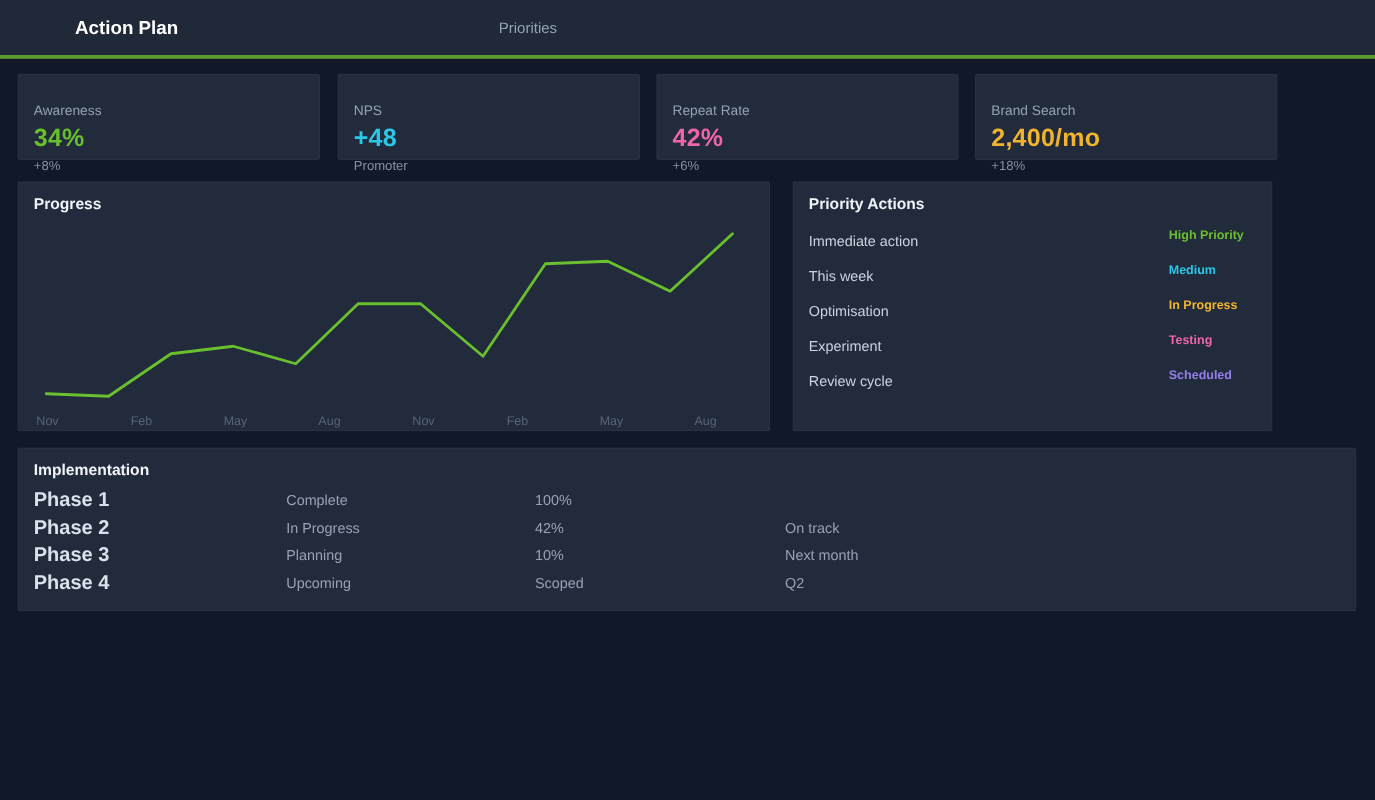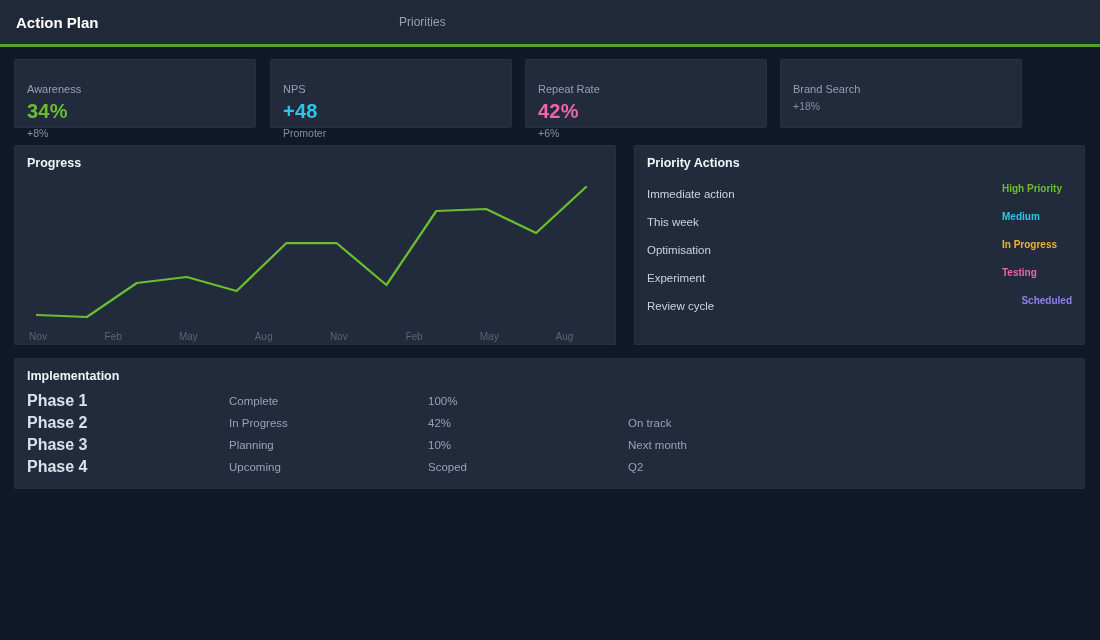--- a/index.html
+++ b/index.html
@@ -7,37 +7,37 @@
   body {
     background: #111827;
     font-family: "Liberation Sans", "DejaVu Sans", sans-serif;
     position: relative;
     color: #e8edf4;
   }
   .header {
     position: absolute; left: 0; top: 0; width: 1100px; height: 47px;
     background: #1f2937;
     border-bottom: 3px solid #5c9e2d;
-    display: flex; align-items: center;
+    display: flex; align-items: center; padding-left: 44px;
   }
   .header-title { font-size: 15px; font-weight: bold; color: #ffffff; margin-left: 16px; }
   .header-nav { position: absolute; left: 399px; top: 0; height: 44px; display: flex; align-items: center; font-size: 12px; color: #95a0b2; cursor: default; }
   .card {
     position: absolute; background: #212b3c; border-radius: 2px;
     border: 1px solid rgba(255,255,255,0.03);
   }
   .kpi { top: 59px; width: 242px; height: 69px; padding: 23px 12px 0 12px; }
   .kpi-label { font-size: 11px; color: #95a0b2; margin-bottom: 5px; }
   .kpi-value { font-size: 20px; font-weight: bold; letter-spacing: 0.2px; }
   .kpi-sub { font-size: 10.5px; color: #8590a4; margin-top: 4px; }
   .panel-title { font-size: 12.5px; font-weight: bold; color: #f0f4f8; }
   .progress-panel { left: 14px; top: 145px; width: 602px; height: 200px; padding: 10px 12px; }
   .chart-wrap { margin-top: 2px; }
   .axis-label { font-size: 10px; fill: #5a6478; }
-  .priority-panel { left: 634px; top: 145px; width: 451px; height: 200px; padding: 10px 12px; }
+  .priority-panel { left: 634px; top: 145px; width: 384px; height: 200px; padding: 10px 12px; }
   .priority-rows { margin-top: 4px; }
   .priority-row { display: flex; align-items: center; height: 28px; }
   .priority-label { flex: 1; font-size: 11.5px; color: #ccd3de; margin-top: 12px; }
   .priority-status { width: 70px; font-size: 10px; font-weight: bold; text-align: left; }
   .impl-panel { left: 14px; top: 358px; width: 1071px; height: 131px; padding: 10px 12px; }
   .impl-rows { margin-top: 7px; }
   .impl-row { display: grid; grid-template-columns: 202px 199px 200px 1fr; align-items: center; height: 22px; }
   .impl-phase { font-size: 16px; font-weight: 600; color: #dbe1ea; }
   .impl-cell { font-size: 11.5px; color: #98a2b4; }
 </style>
@@ -59,20 +59,21 @@
   <div class="kpi-value" style="color: rgb(43, 199, 232);">+48</div>
   <div class="kpi-sub">Promoter</div>
 </div>
 <div class="card kpi" style="left:525px">
   <div class="kpi-label">Repeat Rate</div>
   <div class="kpi-value" style="color: rgb(240, 100, 171);">42%</div>
   <div class="kpi-sub">+6%</div>
 </div>
 <div class="card kpi" style="left:780px">
   <div class="kpi-label">Brand Search</div>
+  <div class="kpi-value" style="color: rgb(242, 179, 46);">2,400/mo</div>
   <div class="kpi-sub">+18%</div>
 </div>
 
 <div class="card progress-panel">
   <div class="panel-title">Progress</div>
   <div class="chart-wrap">
     <svg width="578" height="176" viewBox="0 0 578 176">
         <polyline points="10.0,143.0 59.9,145.0 109.8,111.0 159.7,105.0 209.6,119.0 259.5,71.0 309.5,71.0 359.4,113.0 409.3,39.0 459.2,37.0 509.1,61.0 559.0,15.0" fill="none" stroke="#6abf2e" stroke-width="2.25" stroke-linejoin="round" stroke-linecap="round"></polyline>
         <text x="11.0" y="168" text-anchor="middle" class="axis-label">Nov</text>
         <text x="86.2" y="168" text-anchor="middle" class="axis-label">Feb</text>
@@ -100,21 +101,21 @@
     <div class="priority-row">
       <span class="priority-label">Optimisation</span>
       <span class="priority-status" style="color: rgb(242, 179, 46);">In Progress</span>
     </div>
     <div class="priority-row">
       <span class="priority-label">Experiment</span>
       <span class="priority-status" style="color: rgb(240, 100, 171);">Testing</span>
     </div>
     <div class="priority-row">
       <span class="priority-label">Review cycle</span>
-      <span class="priority-status" style="color: rgb(145, 128, 234); text-align: right;">Scheduled</span>
+      <span class="priority-status" style="color: rgb(145, 128, 234);">Scheduled</span>
     </div>
   </div>
 </div>
 
 <div class="card impl-panel">
   <div class="panel-title">Implementation</div>
   <div class="impl-rows">
     <div class="impl-row">
       <span class="impl-phase">Phase 1</span>
       <span class="impl-cell">Complete</span>

